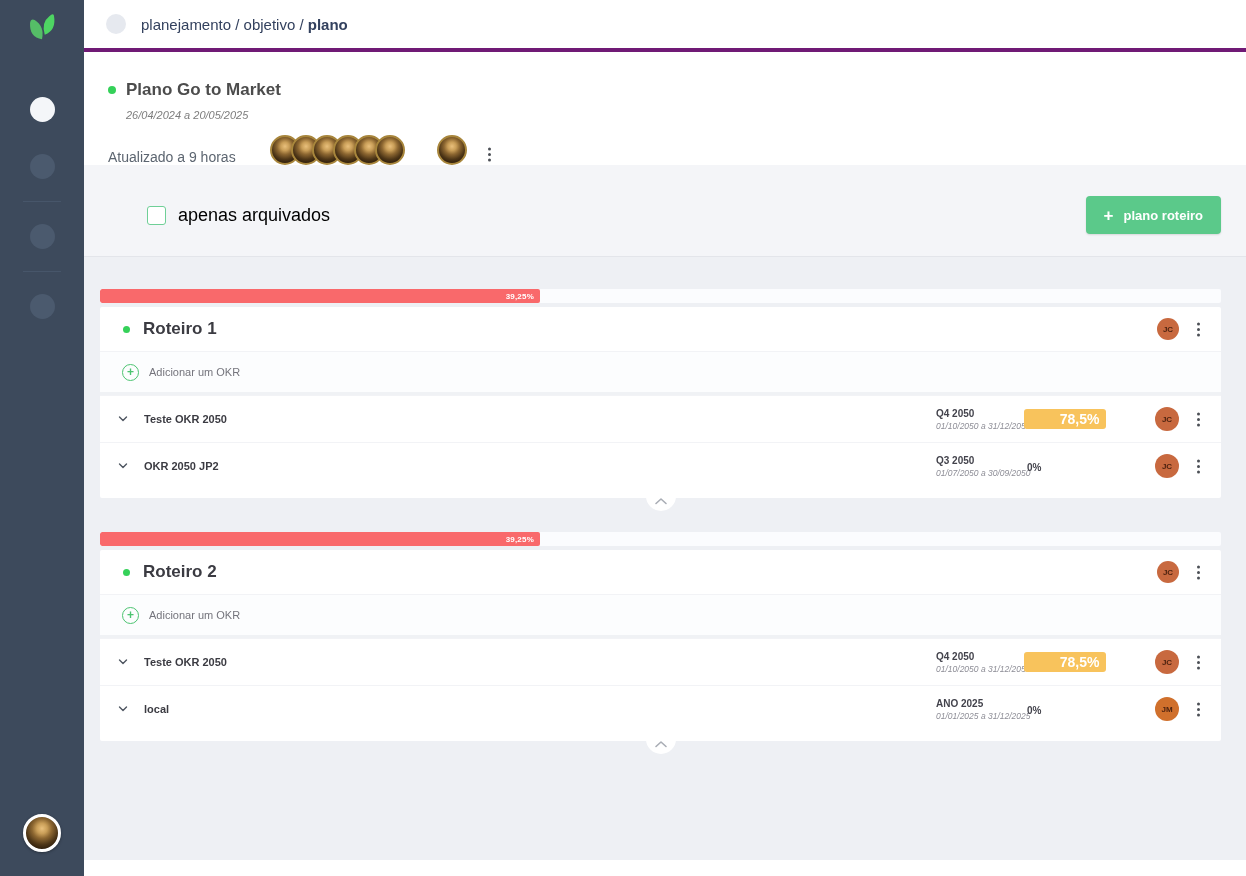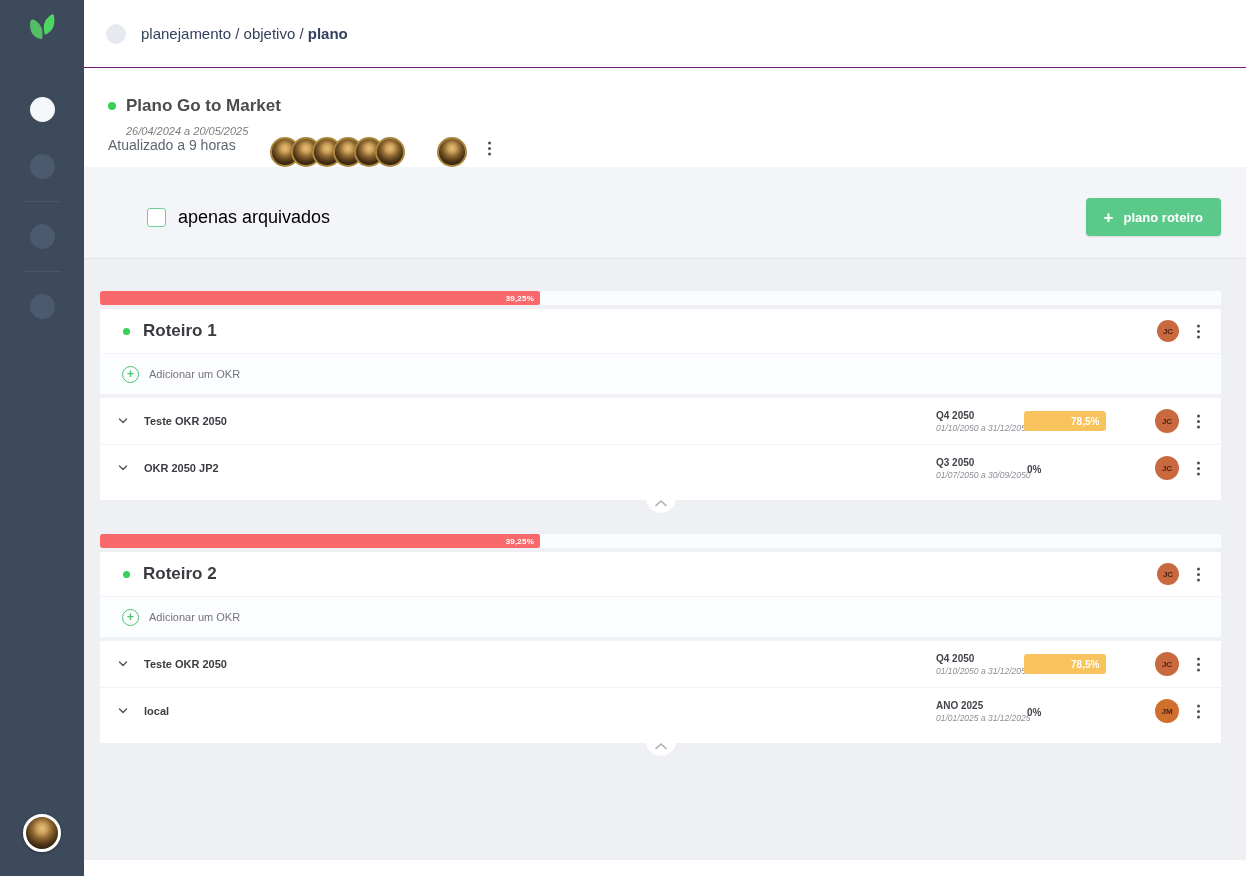--- a/index.html
+++ b/index.html
@@ -33,35 +33,35 @@
   .mona {
     border-radius:50%;
     background:
       radial-gradient(circle at 50% 36%, #e9c07c 0%, #c99e58 20%, #8d6731 38%, #4e3617 62%, #271808 85%, #190f05 100%);
   }
 
   
   .main { flex:1; display:flex; flex-direction:column; min-width:0; }
 
   .topbar {
-    height:68px; background:#fff; border-bottom:1px solid #701a75;
+    height:52px; background:#fff; border-bottom:4px solid #701a75;
     display:flex; align-items:center; padding-left:22px; flex-shrink:0;
   }
   .crumb-icon { width:20px; height:20px; border-radius:50%; background:#e6e9ef; margin-right:15px; cursor:pointer; flex-shrink:0; }
   .breadcrumb { font-size:15px; color:#33415e; }
   .crumb-current { font-weight:700; }
 
   .header-sec { background:#fff; padding:0 25px 0 24px; flex-shrink:0; }
   .title-row { display:flex; justify-content:space-between; padding-top:28px;flex-direction:column; }
   .title-line { display:flex; align-items:center; gap:10px; }
   .status-dot { width:8px; height:8px; border-radius:50%; background:#35d159; flex-shrink:0; }
   .status-dot.small { width:7px; height:7px; }
   .page-title { margin:0; font-size:17px; font-weight:700; color:#4c4c4c; }
   .date-range { margin:9px 0 0 18px; font-size:11px; font-style:italic; color:#7d7d7d; }
-  .title-right { display:flex; align-items:flex-start; margin-top:0; }
+  .title-right { display:flex; align-items:flex-end; margin-top:14px; }
   .updated { font-size:14px; color:#5c6570; margin-right:34px; }
   .avatar-stack { display:flex; cursor:pointer; }
   .av30 { width:30px; height:30px; border:2px solid #a8863c; flex-shrink:0; }
   .avatar-stack .av30 + .av30 { margin-left:-9px; }
   .single-av { margin-left:32px; cursor:pointer; }
   .kebab {
     width:14px; height:22px; display:flex; align-items:center; justify-content:center;
     cursor:pointer; background:none; border:0; padding:0;
   }
   .kdots { display:block; width:3px; height:3px; border-radius:50%; background:#4b4f55;
@@ -138,21 +138,21 @@
   .row-right { margin-left:auto; display:flex; align-items:center; }
   .col-period { width:88px; }
   .period { font-size:10px; font-weight:700; color:#43434c; }
   .okr-dates { font-size:8.5px; font-style:italic; color:#8d8d96; margin-top:2px; white-space:nowrap; }
   .col-progress { width:131px; }
   .mini-track { width:105px; }
   .mini-fill {
     height:20px; border-radius:3px;
     display:flex; align-items:center; justify-content:flex-end;
   }
-  .mini-label { font-size:10px; font-weight:700; color:#fff; padding-right:7px; }
+  .mini-label { font-size:14px; font-weight:700; color:#fff; padding-right:7px; }
   .pct-text { font-size:10px; font-weight:700; color:#43434c; padding-left:3px; }
   .avatar-initials {
     width:24px; height:24px; border-radius:50%;
     display:flex; align-items:center; justify-content:center;
     font-size:8px; font-weight:700; color:#4e2310;
     margin-right:12px; cursor:pointer; flex-shrink:0;
   }
   .head-row .avatar-initials { width:22px; height:22px; }
 
   .collapse-btn {

